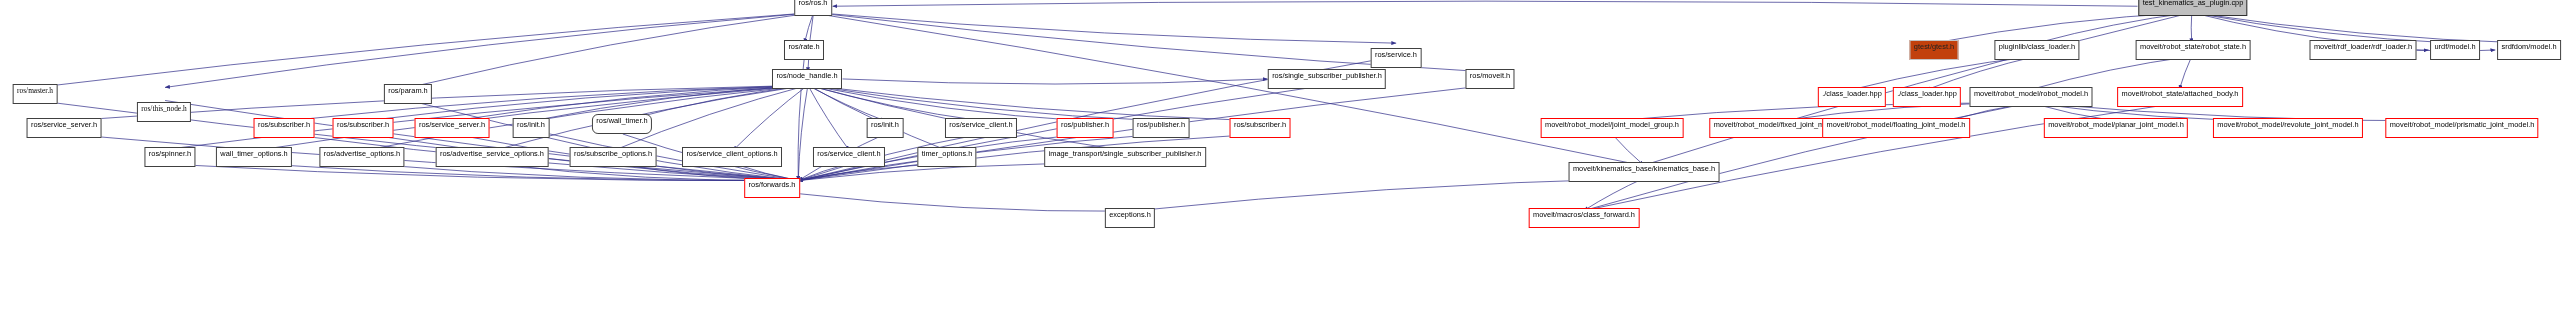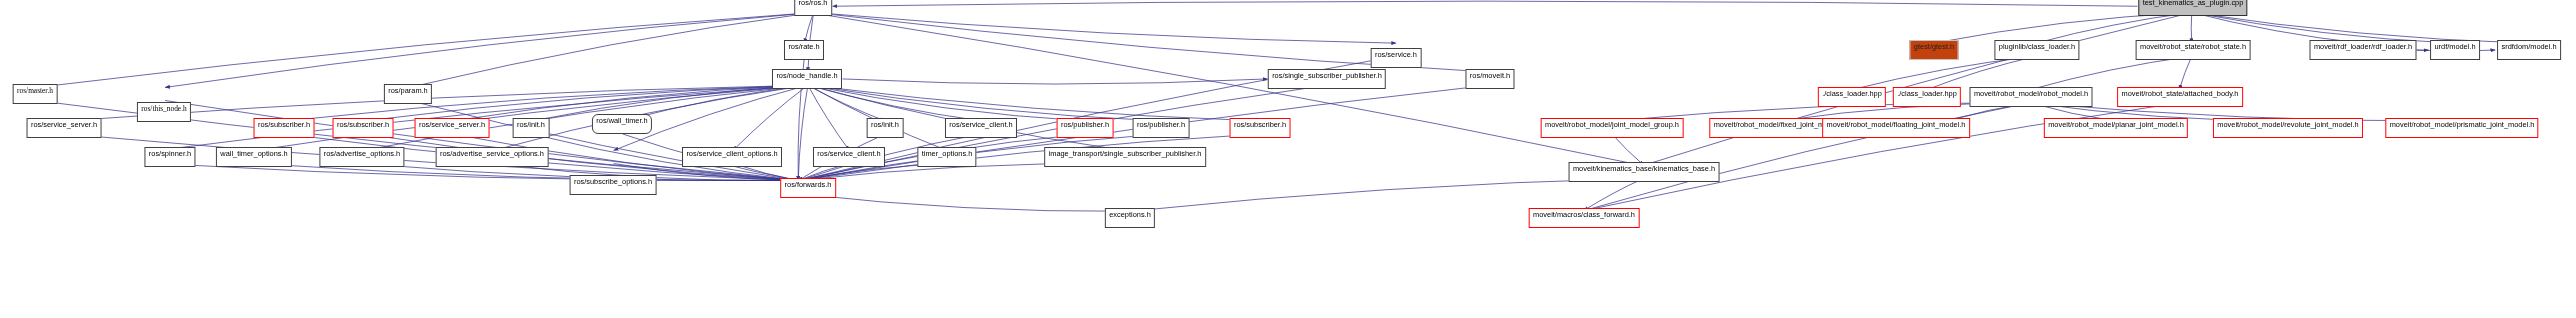--- a/index.html
+++ b/index.html
@@ -184,22 +184,22 @@
       <div class="node " style="left: 622px; top: 124px; border-radius: 6px;">ros/wall_timer.h</div>
       <div class="node " style="left: 885px; top: 128px;">ros/init.h</div>
       <div class="node " style="left: 981px; top: 128px;">ros/service_client.h</div>
       <div class="node red" style="left: 1085px; top: 128px;">ros/publisher.h</div>
       <div class="node " style="left: 1161px; top: 128px;">ros/publisher.h</div>
       <div class="node red" style="left: 1260px; top: 128px;">ros/subscriber.h</div>
       <div class="node " style="left: 156px; top: 157px; margin-left: 14px;">ros/spinner.h</div>
       <div class="node " style="left: 254px; top: 157px;">wall_timer_options.h</div>
       <div class="node " style="left: 362px; top: 157px;">ros/advertise_options.h</div>
       <div class="node " style="left: 492px; top: 157px;">ros/advertise_service_options.h</div>
-      <div class="node " style="left: 613px; top: 157px; margin-top: 28px;">ros/subscribe_options.h</div>
+      <div class="node " style="left: 613px; top: 157px;">ros/subscribe_options.h</div>
       <div class="node " style="left: 732px; top: 157px;">ros/service_client_options.h</div>
       <div class="node " style="left: 849px; top: 157px;">ros/service_client.h</div>
       <div class="node " style="left: 947px; top: 157px;">timer_options.h</div>
       <div class="node " style="left: 1125px; top: 157px;">image_transport/single_subscriber_publisher.h</div>
-      <div class="node red" style="left: 808px; top: 188px;">ros/forwards.h</div>
+      <div class="node red" style="left: 772px; top: 188px;">ros/forwards.h</div>
       <div class="node " style="left: 1130px; top: 218px;">exceptions.h</div>
     </div>
 </div>
 
 
 </body></html>

